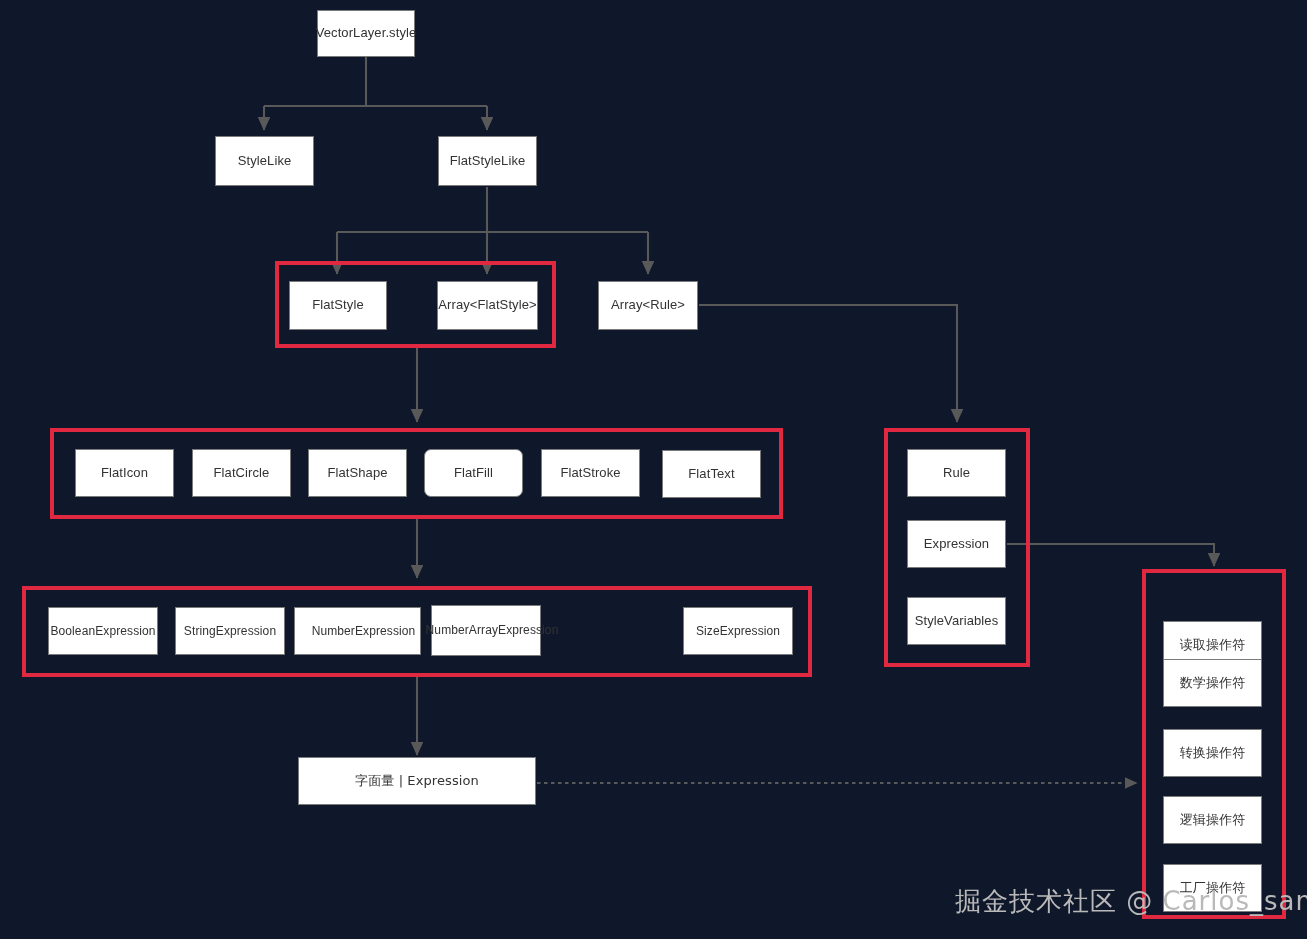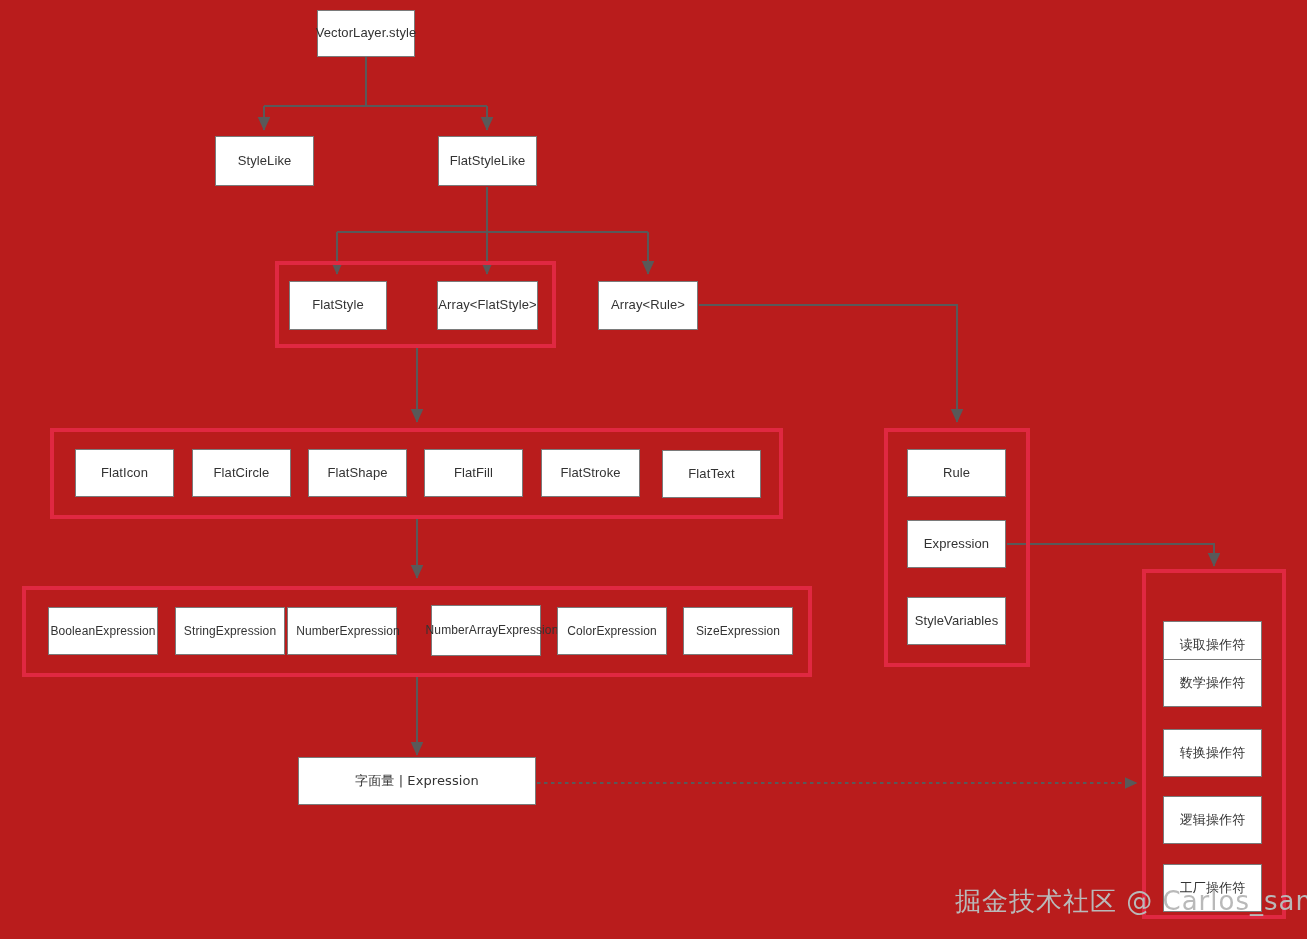--- a/index.html
+++ b/index.html
@@ -7,21 +7,21 @@
     padding: 0;
     background: #ffffff;
   }
   body {
     font-family: "Liberation Sans", "DejaVu Sans", sans-serif;
   }
   #canvas {
     position: relative;
     width: 1307px;
     height: 939px;
-    background: #b91c1c;
+    background: #0f172a;
     overflow: hidden;
   }
   svg.wires {
     position: absolute;
     left: 0;
     top: 0;
     width: 1307px;
     height: 939px;
     pointer-events: none;
   }
@@ -114,29 +114,28 @@
 
   <div class="node" style="left:289px; top:281px; width:98px; height:49px;">FlatStyle</div>
 
   <div class="node" style="left:437px; top:281px; width:101px; height:49px;">Array&lt;FlatStyle&gt;</div>
 
   <div class="node" style="left:598px; top:281px; width:100px; height:49px;">Array&lt;Rule&gt;</div>
 
   <div class="node" style="left:75px; top:449px; width:99px; height:48px;">FlatIcon</div>
   <div class="node" style="left:192px; top:449px; width:99px; height:48px;">FlatCircle</div>
   <div class="node" style="left:308px; top:449px; width:99px; height:48px;">FlatShape</div>
-  <div class="node" style="left:424px; top:449px; width:99px; height:48px;">FlatFill</div>
+  <div class="node" style="left:424px; top:449px; width:99px; height:48px;border-radius:7px;">FlatFill</div>
   <div class="node" style="left:541px; top:449px; width:99px; height:48px;">FlatStroke</div>
   <div class="node" style="left:662px; top:450px; width:99px; height:48px;">FlatText</div>
 
   <div class="node small" style="left:48px; top:607px; width:110px; height:48px;">BooleanExpression</div>
   <div class="node small" style="left:175px; top:607px; width:110px; height:48px;">StringExpression</div>
-  <div class="node small" style="left:287px; top:607px; width:110px; height:48px;padding-left:16px;">NumberExpression</div>
+  <div class="node small" style="left:294px; top:607px; width:127px; height:48px;padding-left:16px;">NumberExpression</div>
   <div class="node small" style="left:431px; top:605px; width:110px; height:51px;padding-left:16px;">NumberArrayExpression</div>
-  <div class="node small" style="left:557px; top:607px; width:110px; height:48px;">ColorExpression</div>
   <div class="node small" style="left:683px; top:607px; width:110px; height:48px;">SizeExpression</div>
 
   <div class="node cjk" style="left:298px; top:757px; width:238px; height:48px;">字面量 | Expression</div>
 
   <div class="node" style="left:907px; top:449px; width:99px; height:48px;">Rule</div>
   <div class="node" style="left:907px; top:520px; width:99px; height:48px;">Expression</div>
   <div class="node" style="left:907px; top:597px; width:99px; height:48px;">StyleVariables</div>
 
   <div class="node cjk" style="left:1163px; top:588px; width:99px; height:48px;margin-top:33px;">读取操作符</div>
   <div class="node cjk" style="left:1163px; top:659px; width:99px; height:48px;">数学操作符</div>

